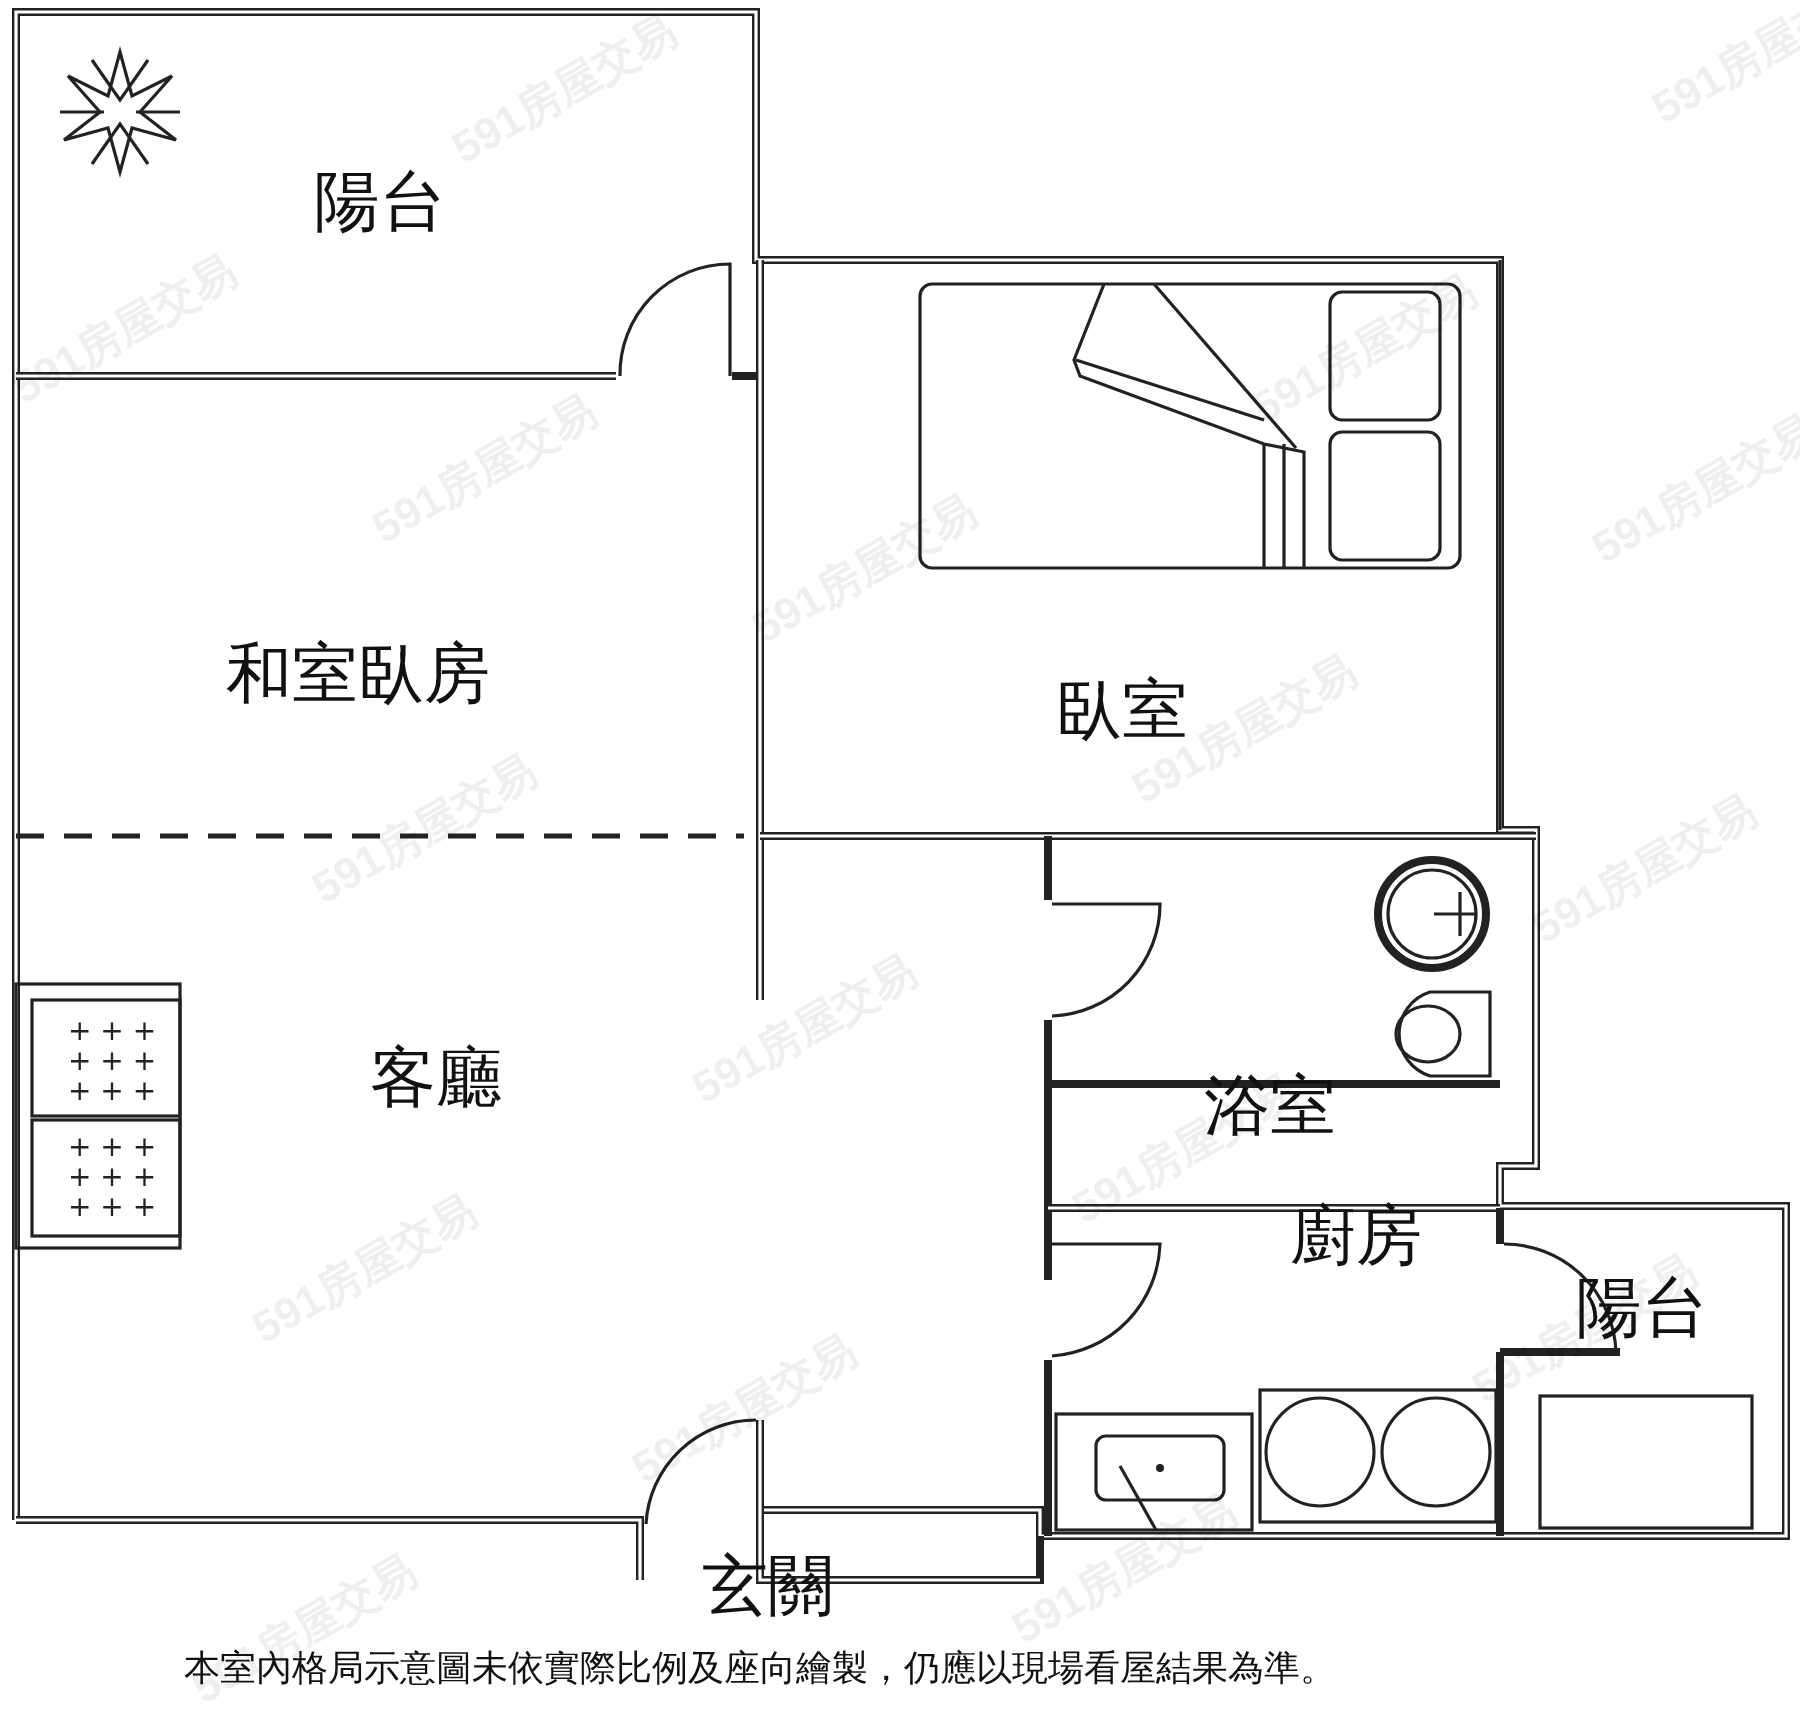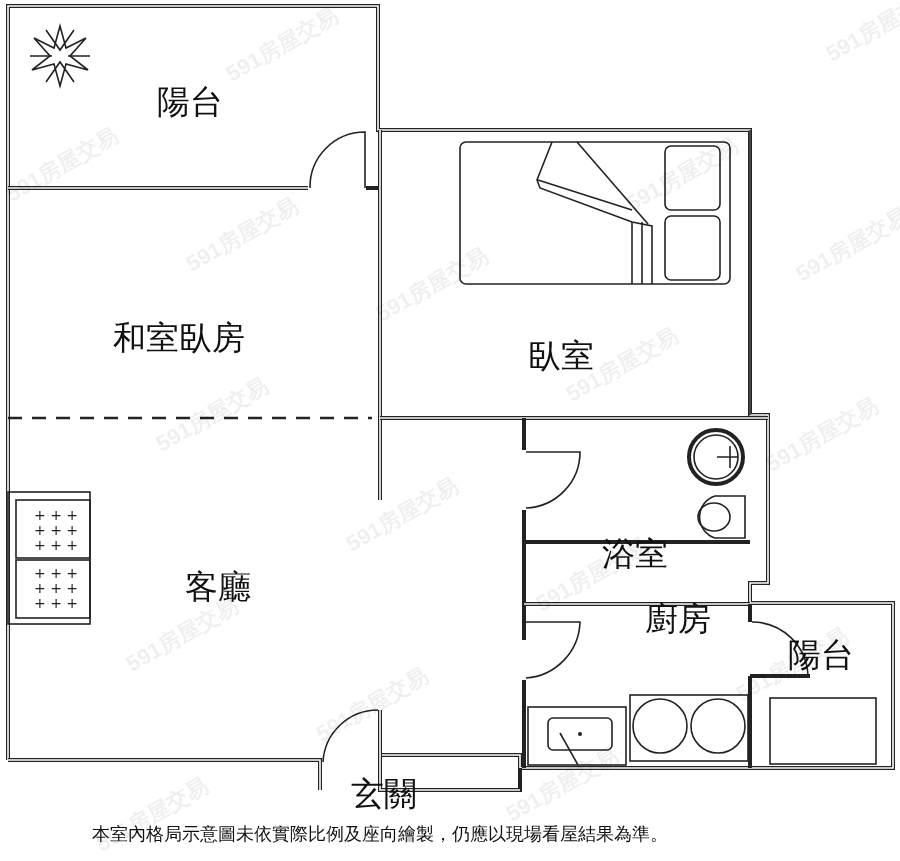--- a/index.html
+++ b/index.html
@@ -134,19 +134,19 @@
 <div class="wm" style="left:120px;top:620px;">591房屋交易</div>
 <div class="wm" style="left:310px;top:690px;">591房屋交易</div>
 <div class="wm" style="left:730px;top:650px;">591房屋交易</div>
 <div class="wm" style="left:760px;top:420px;">591房屋交易</div>
 <div class="wm" style="left:500px;top:770px;">591房屋交易</div>
 <div class="wm" style="left:90px;top:800px;">591房屋交易</div>
 
 <div class="label" style="left:157px;top:86px;">陽台</div>
 <div class="label" style="left:113px;top:282px;margin-top:40px;">和室臥房</div>
 <div class="label" style="left:528px;top:340px;">臥室</div>
-<div class="label" style="left:185px;top:571px;">客廳</div>
+<div class="label" style="left:185px;top:524px;">客廳</div>
 <div class="label" style="left:602px;top:538px;">浴室</div>
 <div class="label" style="left:645px;top:603px;">廚房</div>
 <div class="label" style="left:788px;top:639px;">陽台</div>
 <div class="label" style="left:318px;top:778px;margin-left:33px;">玄關</div>
 
 <div class="note">本室內格局示意圖未依實際比例及座向繪製，仍應以現場看屋結果為準。</div>
 
 </body></html>

